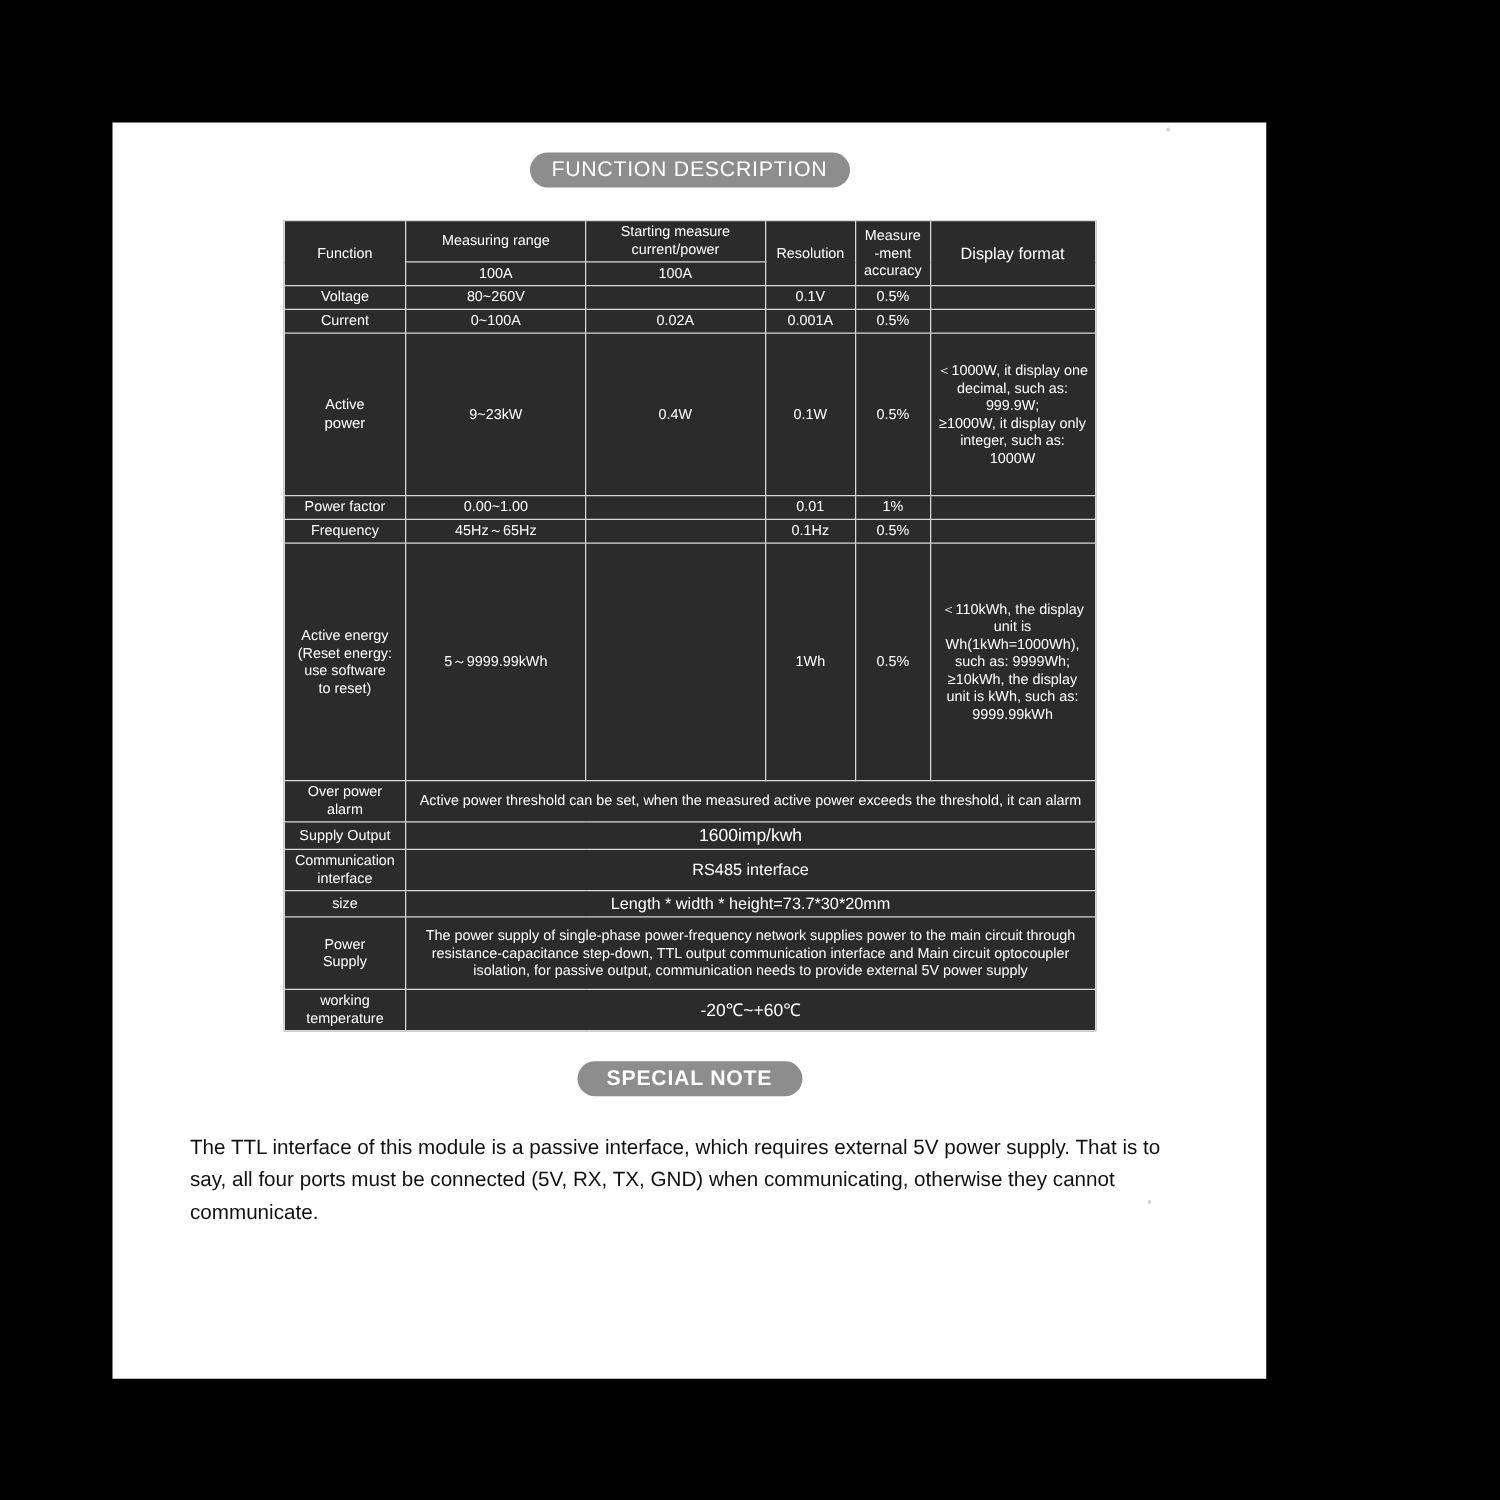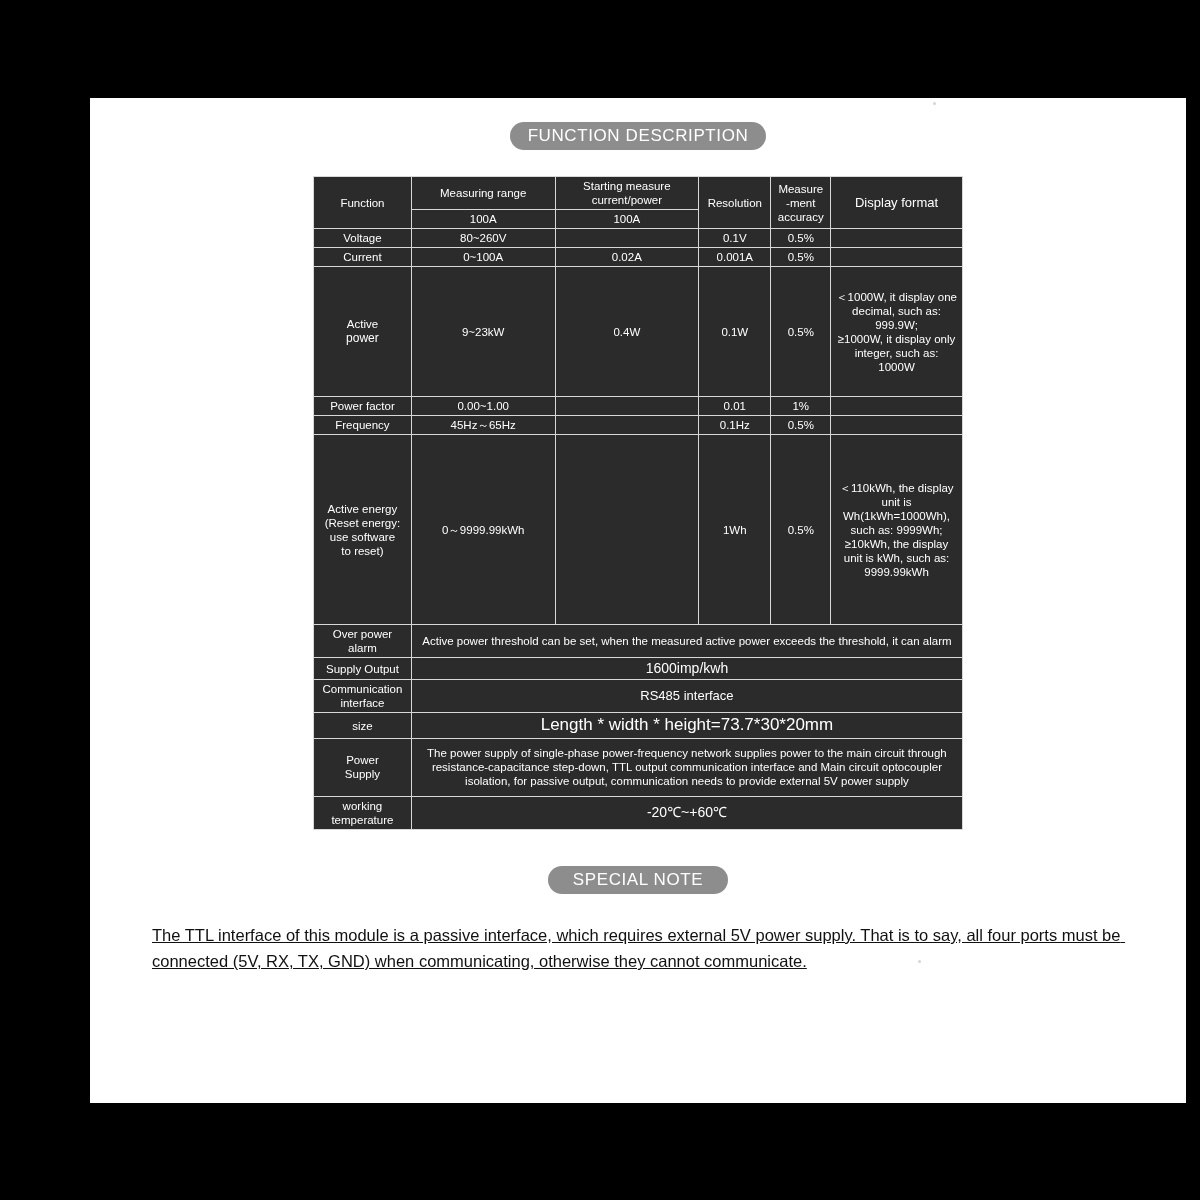--- a/index.html
+++ b/index.html
@@ -10,42 +10,43 @@
   body {
     width: 1200px;
     height: 1200px;
     font-family: "Liberation Sans", sans-serif;
     overflow: hidden;
   }
   .page {
     position: absolute;
     left: 90px;
     top: 98px;
-    width: 1096px;
+    width: 923px;
     height: 1005px;
     background: #ffffff;
   }
   .pill {
     margin: 0 auto;
     background: #8d8d8d;
     color: #ffffff;
     border-radius: 14px;
     text-align: center;
     letter-spacing: 0.6px;
     font-size: 17px;
     line-height: 28px;
     height: 28px;
   }
   #fn-pill {
     width: 256px;
     margin-top: 24px;
   }
   #note-pill {
     width: 180px;
-    margin-top: 36px;
+    margin-top: 24px;
+    font-weight: bold;
   }
   .table-wrap {
     position: relative;
     margin: 26px auto 0 auto;
     width: 650px;
   }
   table.spec {
     border-collapse: collapse;
     width: 650px;
     background: #2b2b2b;
@@ -86,21 +87,21 @@
     line-height: 1.3;
     padding: 5px 8px;
   }
   .hdr-func { font-size: 14px; margin-left: 36px; }
   .note {
     margin: 28px 62px 0 62px;
     font-size: 16.5px;
     line-height: 1.58;
     color: #111111;
   }
-  .note div { white-space: pre-wrap; text-decoration: underline; }
+  .note div { white-space: pre-wrap; }
   .dot {
     position: absolute;
     width: 3px;
     height: 3px;
     background: #d5d5d5;
     border-radius: 50%;
   }
 </style>
 </head>
 <body>
@@ -186,21 +187,21 @@
           <td>0.1Hz</td>
           <td>0.5%</td>
           <td></td>
         </tr>
 
         <tr style="height:190px">
           <td class="rowlabel-mid" style="white-space:pre-line">Active energy
 (Reset energy:
 use software
 to reset)</td>
-          <td>0～9999.99kWh</td>
+          <td>5～9999.99kWh</td>
           <td></td>
           <td>1Wh</td>
           <td>0.5%</td>
           <td class="dispfmt" style="white-space:pre-line">＜110kWh, the display unit is Wh(1kWh=1000Wh), such as: 9999Wh;
 ≥10kWh, the display unit is kWh, such as: 9999.99kWh</td>
         </tr>
 
         <tr>
           <td class="rowlabel-small" style="white-space:pre-line">Over power
 alarm</td>
@@ -213,21 +214,21 @@
         </tr>
 
         <tr>
           <td class="rowlabel-small" style="white-space:pre-line">Communication
 interface</td>
           <td colspan="5" style="font-size:13px">RS485 interface</td>
         </tr>
 
         <tr>
           <td class="rowlabel-mid" style="white-space:pre-line">size</td>
-          <td colspan="5" style="font-size:17px">Length * width * height=73.7*30*20mm</td>
+          <td colspan="5" style="font-size:13px">Length * width * height=73.7*30*20mm</td>
         </tr>
 
         <tr style="height:58px">
           <td class="func-label" style="white-space:pre-line">Power
 Supply</td>
           <td colspan="5" class="power-supply-cell">The power supply of single-phase power-frequency network supplies power to the main circuit through resistance-capacitance step-down, TTL output communication interface and Main circuit optocoupler isolation, for passive output, communication needs to provide external 5V power supply</td>
         </tr>
 
         <tr>
           <td class="rowlabel-small" style="white-space:pre-line">working

